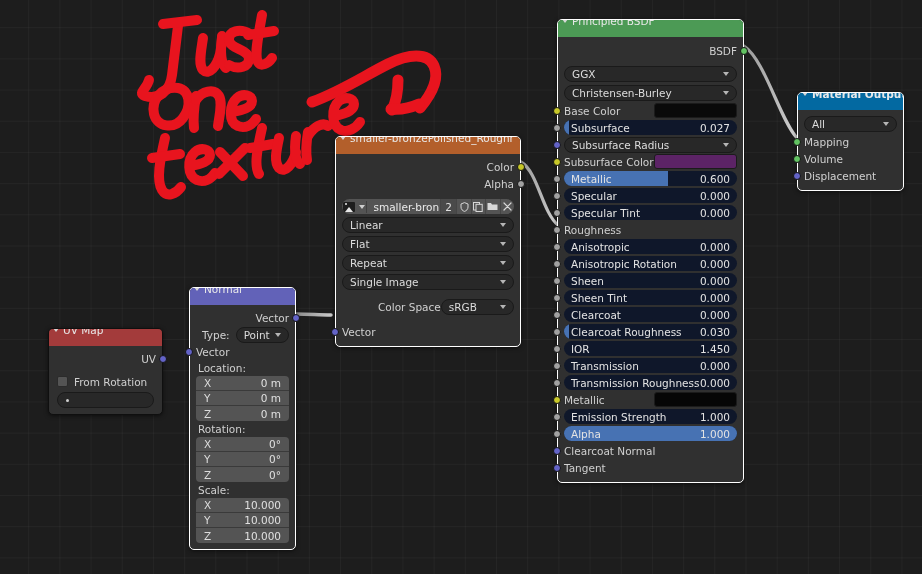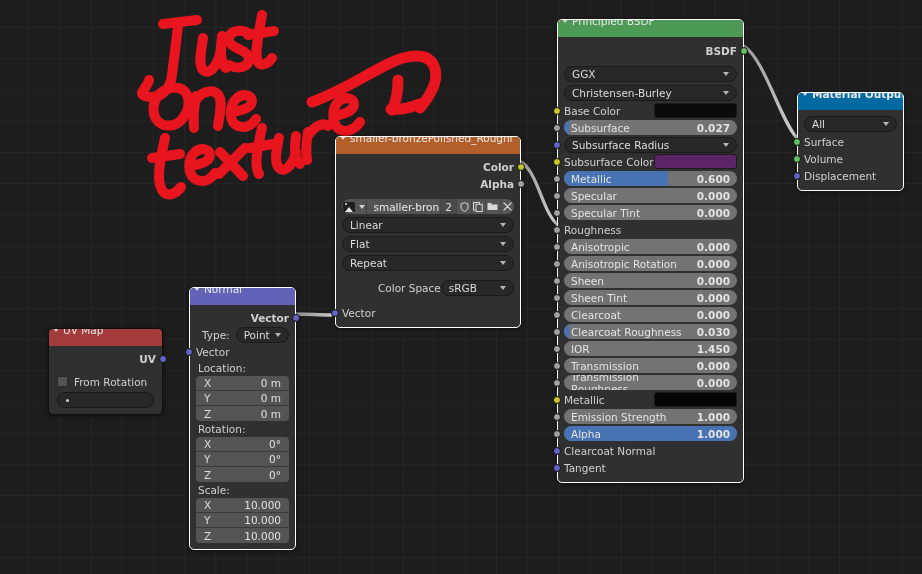--- a/index.html
+++ b/index.html
@@ -52,21 +52,21 @@
     border-top: 3px solid transparent;
     border-bottom: 3px solid transparent;
     transform: rotate(90deg);
     flex: 0 0 auto;
   }
   .node-body { padding: 4px 0 6px 0; }
 
   .row { position: relative; height: 17px; display: flex; align-items: center; padding: 0 6px; }
   .row.tall { height: 19px; }
   .row-label { font-size: 10.5px; color: #d0d0d0; white-space: nowrap; }
-  .row-out { justify-content: flex-end; font-weight: bold; }
+  .row-out { justify-content: flex-end; }
 
   
   .sock {
     position: absolute;
     width: 8px; height: 8px;
     border-radius: 50%;
     border: 1px solid #141414;
     top: 50%;
     transform: translateY(-50%);
   }
@@ -84,27 +84,27 @@
     background: #545454;
     display: flex; align-items: center;
     padding: 0 7px;
     font-size: 10.5px;
     color: #e3e3e3;
     position: relative;
     overflow: hidden;
     width: 100%;
   }
   .wfield .lbl { position: relative; z-index: 2; }
-  .wfield .val { position: relative; z-index: 2; margin-left: auto; font-weight: bold; }
+  .wfield .val { position: relative; z-index: 2; margin-left: auto; }
   .wfield .fill {
     position: absolute; left: 0; top: 0; bottom: 0;
     background: #4772b3;
     z-index: 1;
   }
-  .wfield.slider { background: #737373; }
+  .wfield.slider { background: #0f172a; }
 
   .dropdown {
     height: 16px;
     border-radius: 8px;
     background: #282828;
     border: 1px solid #1a1a1a;
     display: flex; align-items: center;
     padding: 0 7px;
     font-size: 10.5px;
     color: #dcdcdc;
@@ -421,20 +421,26 @@
           <span>Flat</span>
           <span class="chev"></span>
         </span>
       </div>
       <div class="row tall">
         <span class="dropdown">
           <span>Repeat</span>
           <span class="chev"></span>
         </span>
       </div>
+      <div class="row tall">
+        <span class="dropdown">
+          <span>Single Image</span>
+          <span class="chev"></span>
+        </span>
+      </div>
       <div class="label-row" style="height:19px;">
         <span class="nm">Color Space</span>
         <span class="dropdown w" style="width:82px;">
           <span>sRGB</span>
           <span class="chev"></span>
         </span>
       </div>
       <div class="row">
         <span class="sock in sk-purple"></span>
         <span class="row-label">Vector</span>
@@ -620,21 +626,21 @@
     </div>
     <div class="node-body">
       <div class="row tall">
         <span class="dropdown">
           <span>All</span>
           <span class="chev"></span>
         </span>
       </div>
       <div class="row">
         <span class="sock in sk-green"></span>
-        <span class="row-label">Surface</span>
+        <span class="row-label">Mapping</span>
       </div>
       <div class="row">
         <span class="sock in sk-green"></span>
         <span class="row-label">Volume</span>
       </div>
       <div class="row">
         <span class="sock in sk-purple"></span>
         <span class="row-label">Displacement</span>
       </div>
     </div>

